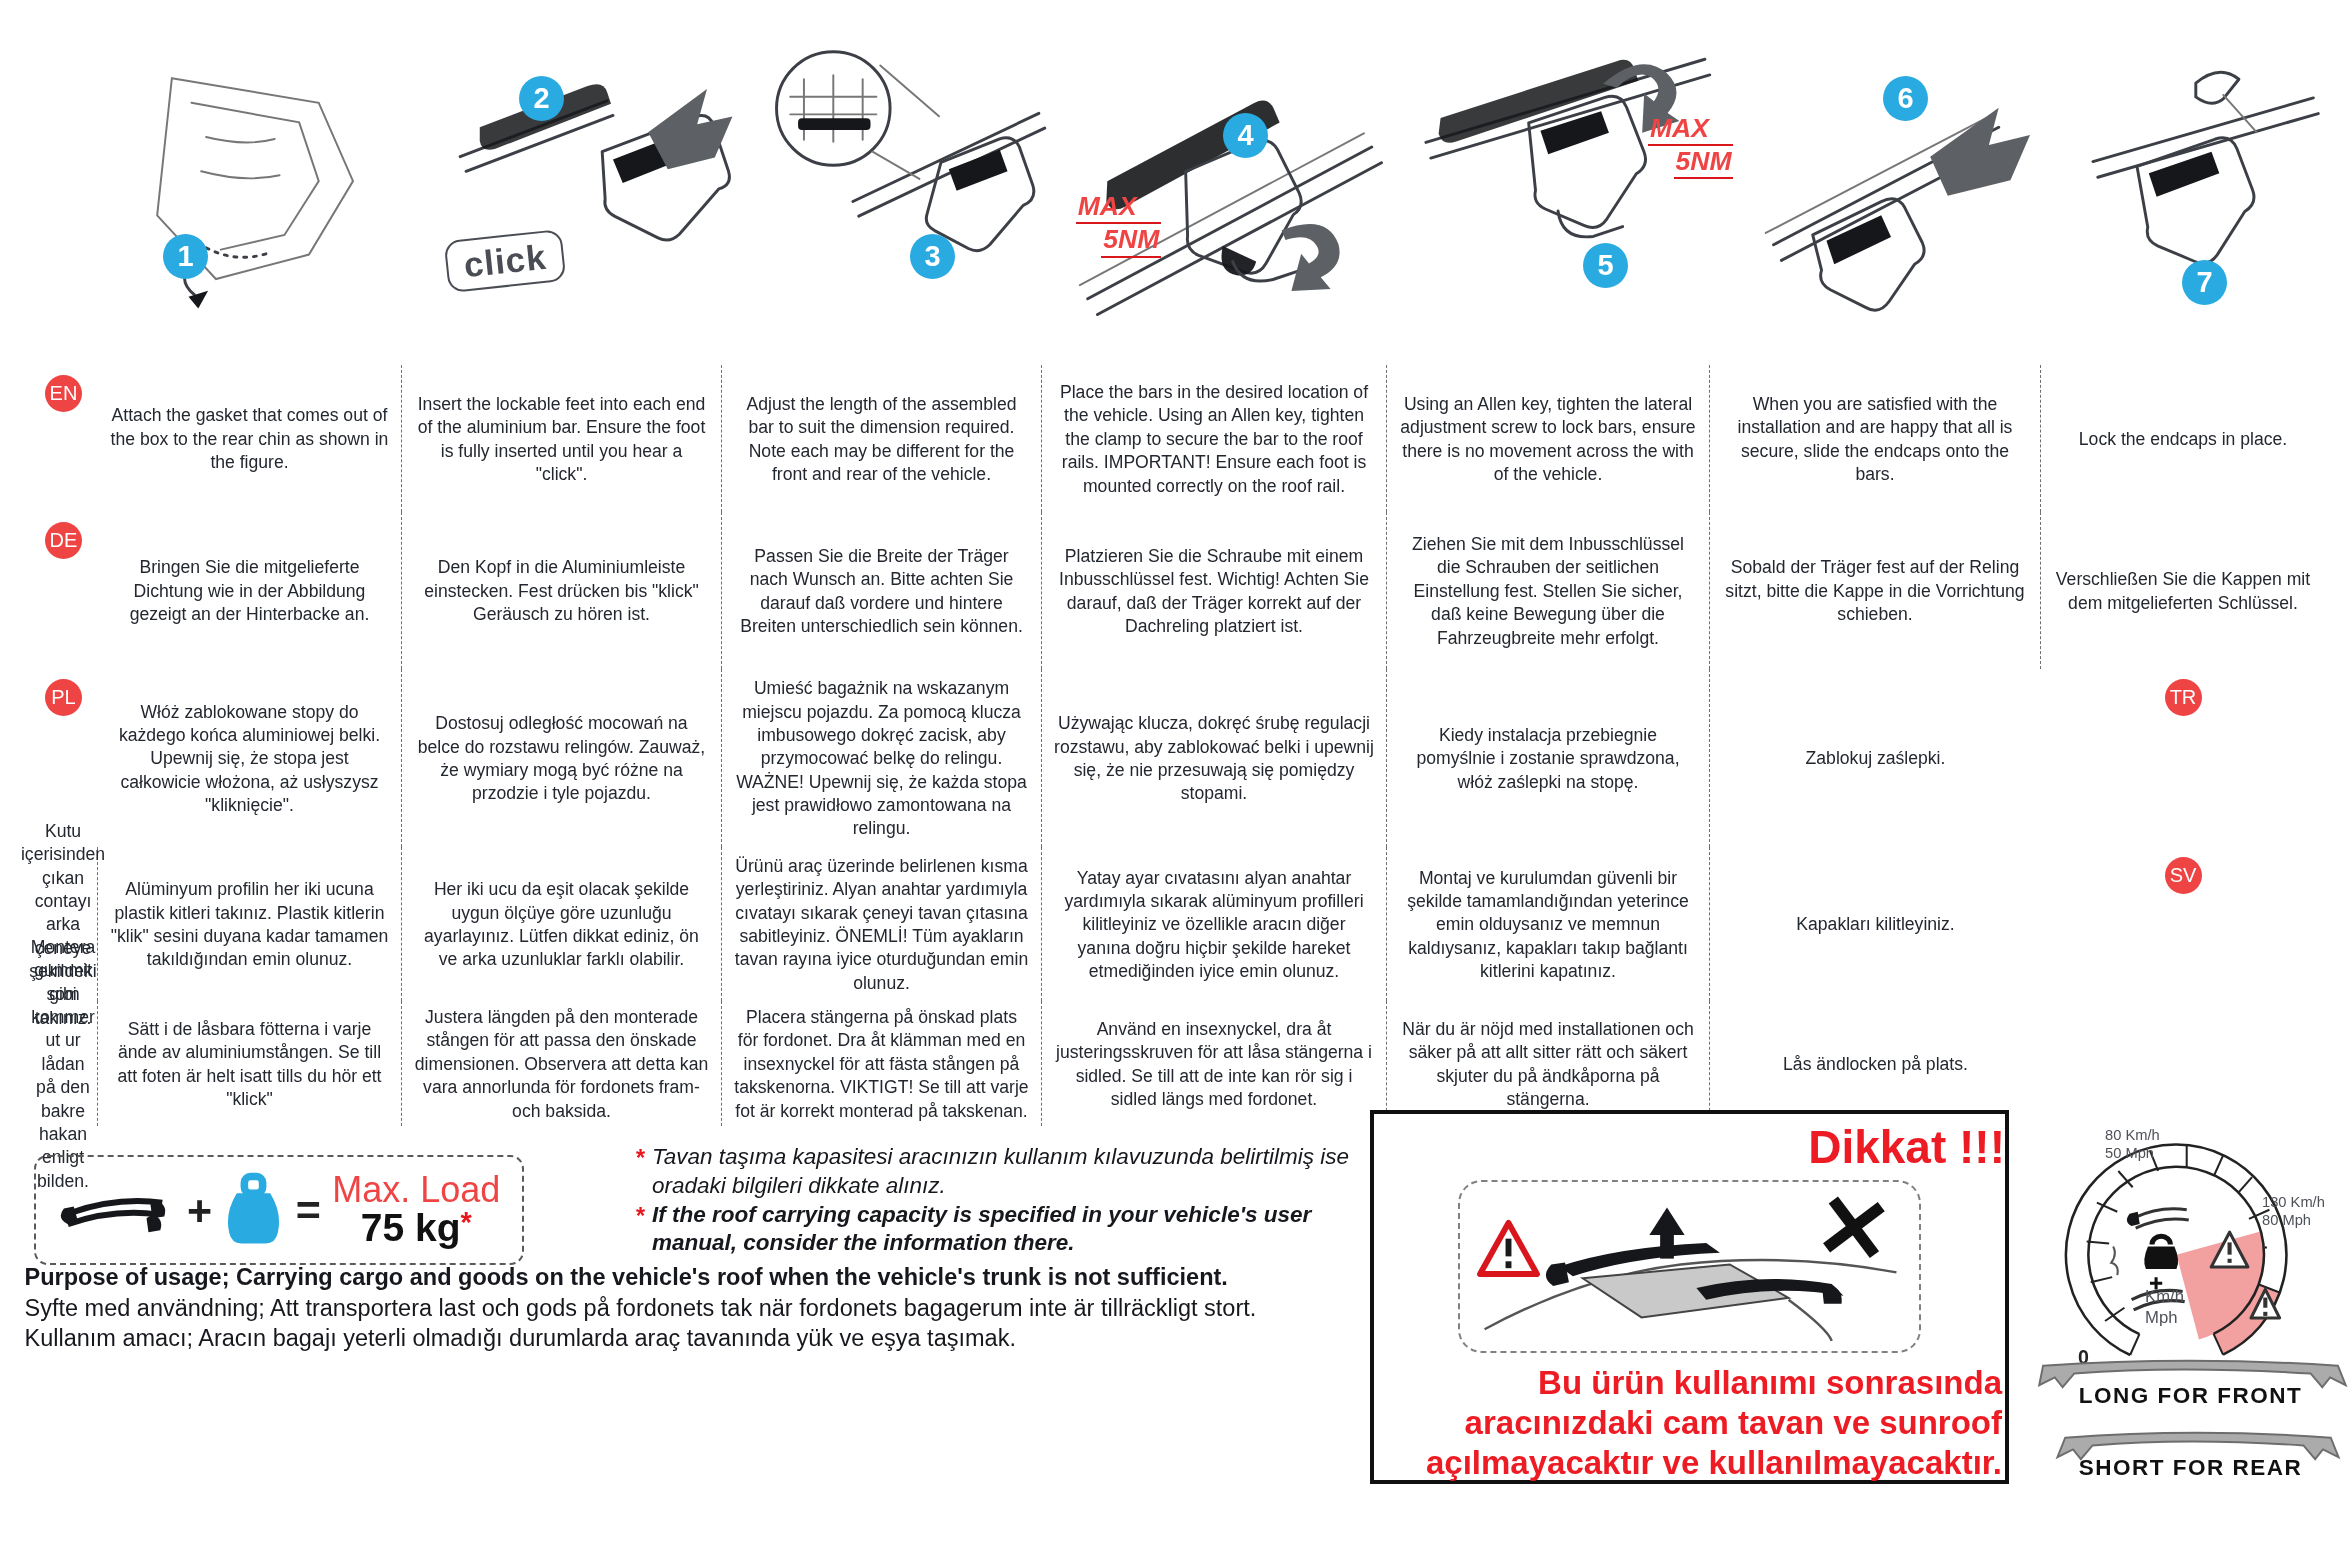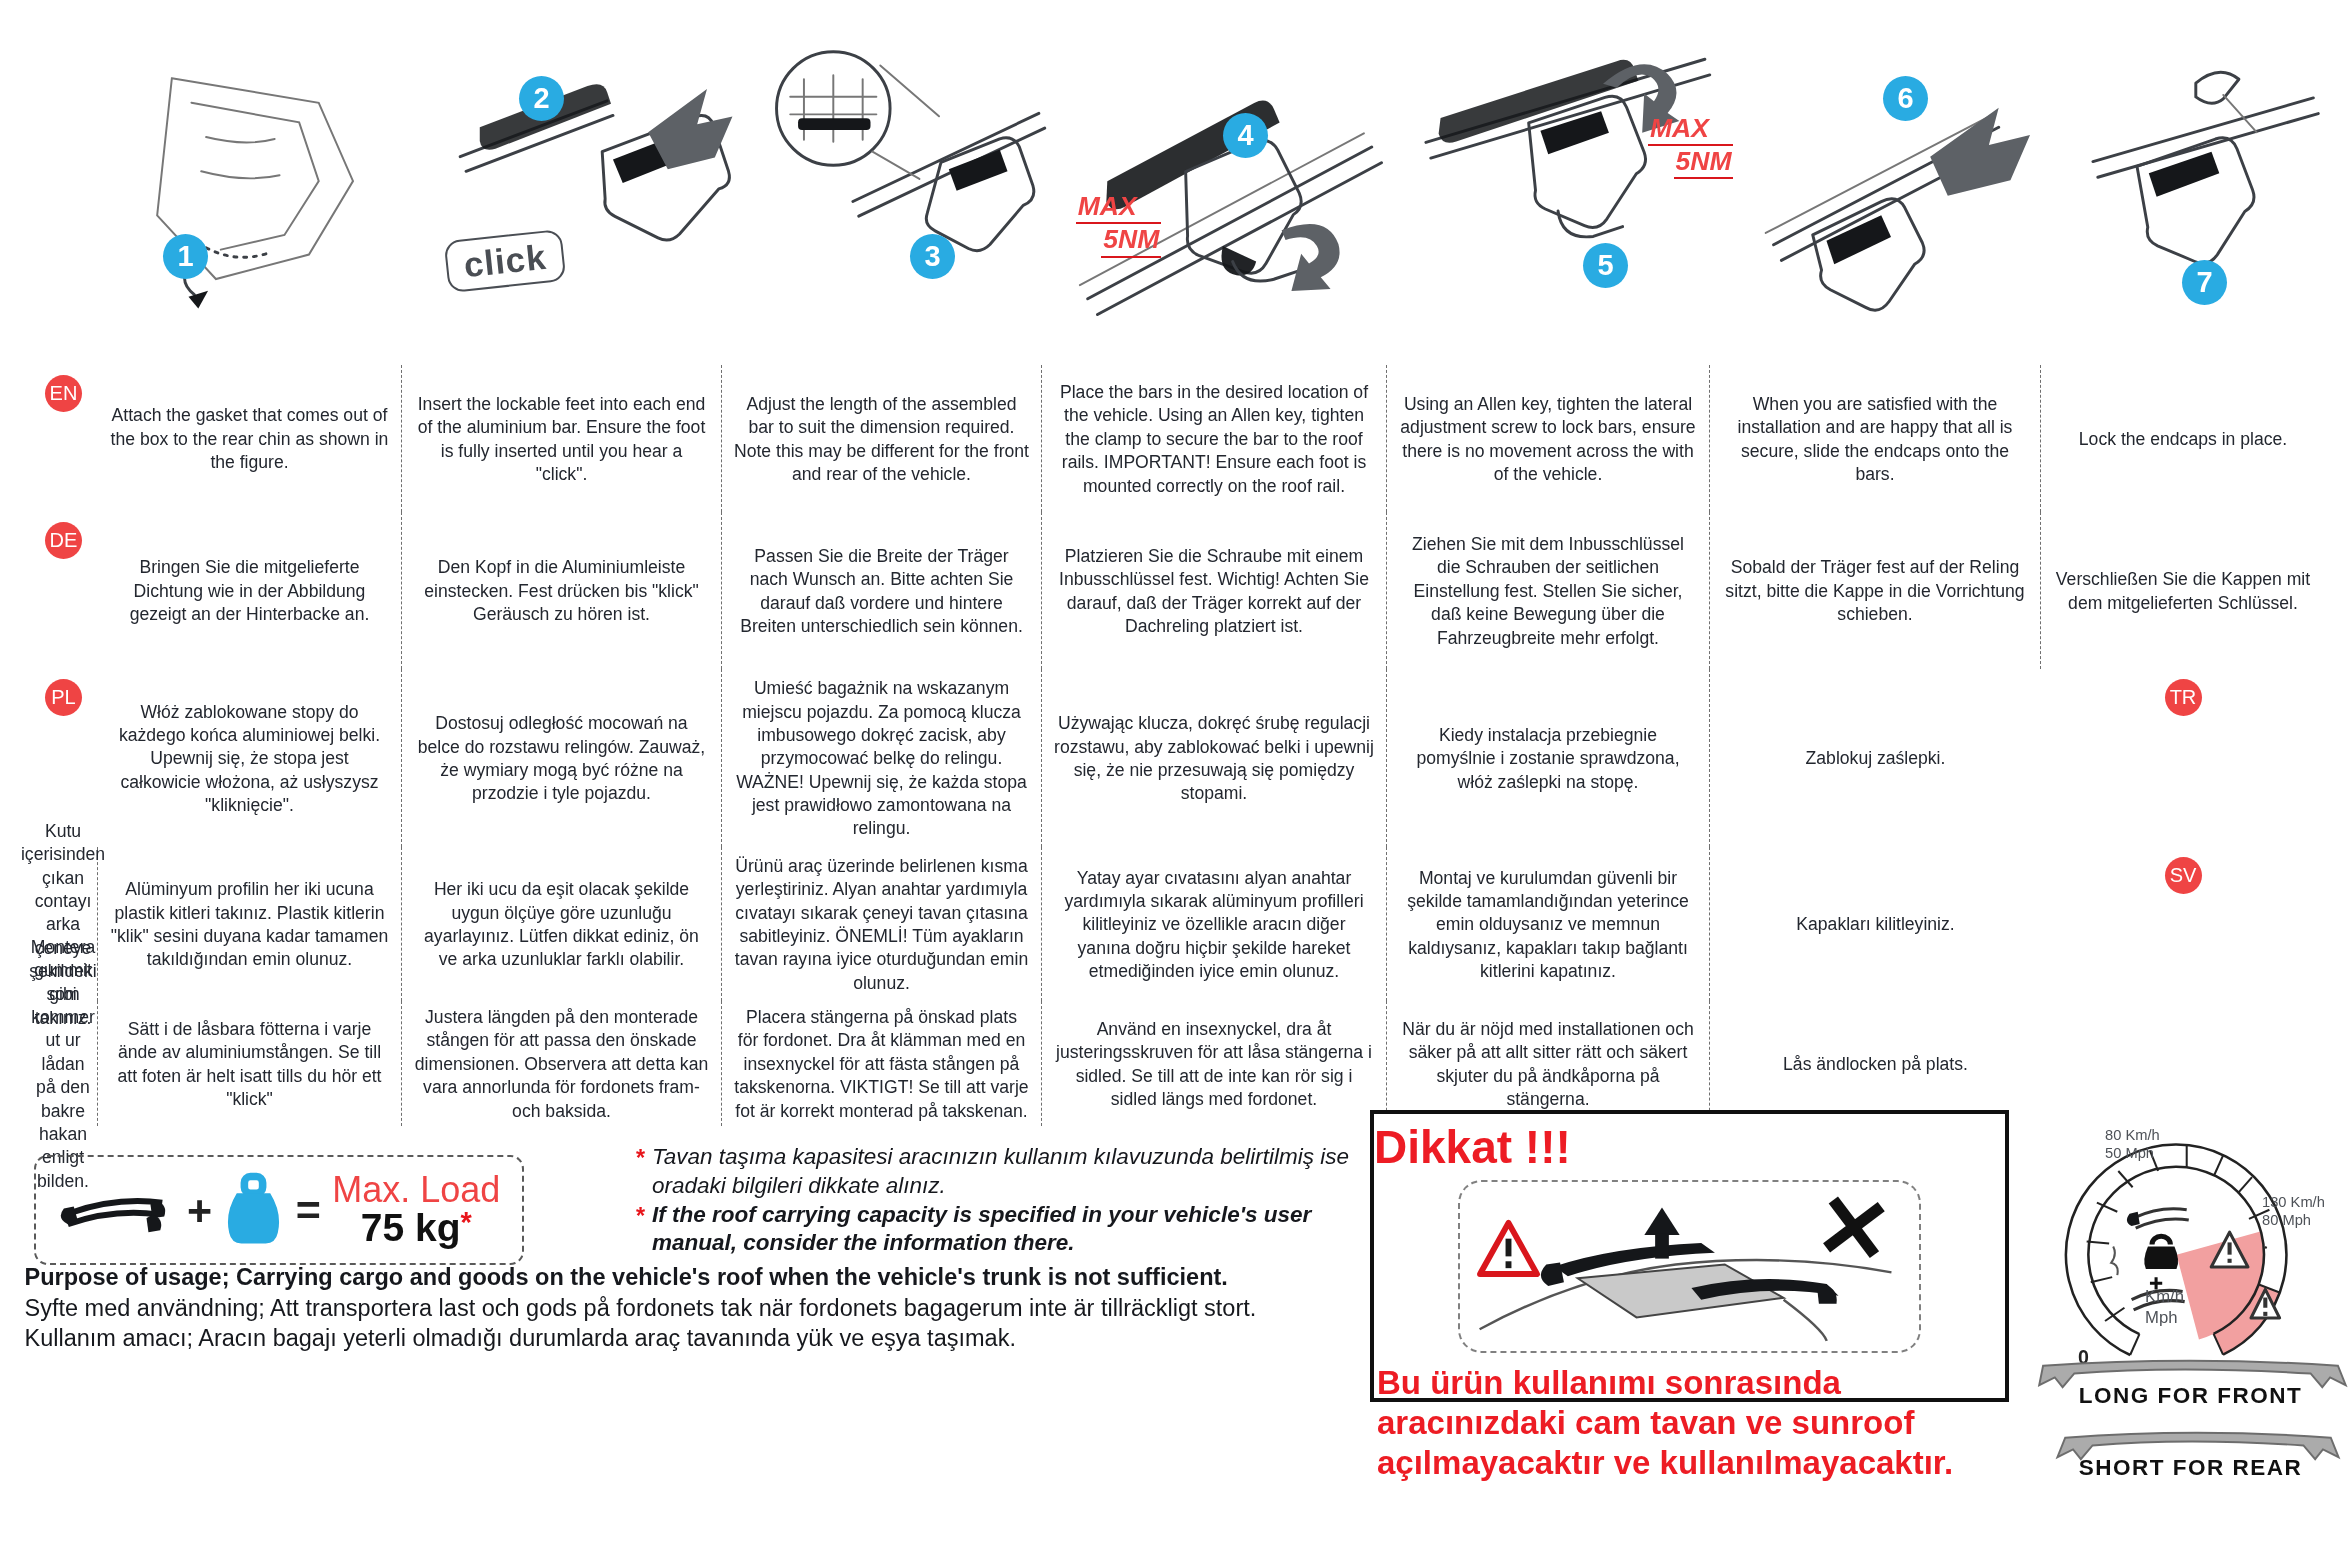--- a/index.html
+++ b/index.html
@@ -66,22 +66,22 @@
   
   .notes{position:absolute;left:635px;top:1143px;width:755px;}
   .note{display:flex;gap:7.8px;font-size:22.5px;font-style:italic;line-height:1.28;color:#16181d;}
   .note .marker{color:#e8151b;font-weight:bold;font-size:23.5px;}
   .note.bold{font-weight:bold;}
   
   .purpose{position:absolute;left:24.5px;top:1262px;font-size:23.5px;line-height:1.3;color:#16181d;}
   .purpose .p1{font-weight:bold;}
   
   .dikkat{
-    position:absolute;left:1370px;top:1110px;width:639px;height:292px;
-    border:4.9px solid #101010;box-sizing:border-box;text-align:left;background:#fff;
+    position:absolute;left:1370px;top:1110px;width:639px;height:374px;
+    border:4.9px solid #101010;box-sizing:border-box;text-align:right;background:#fff;
   }
   .dikkat-title{color:#ed1c24;font-weight:bold;font-size:46px;margin-top:5.9px;}
   .dikkat-illus{
     width:459px;height:169px;margin:5.9px auto 0;border:2.5px dashed #808080;
     border-radius:23.5px;position:relative;
   }
   .dikkat-body{
     color:#ed1c24;font-weight:bold;font-size:33px;line-height:1.22;
     margin-top:9.8px;padding:0 3px;
   }
@@ -200,21 +200,21 @@
   <div class="step-num" style="left:104px;top:216px;position:absolute;">7</div>
 </div>
 
 <div class="grid">
 
   <div class="cell badge-cell">
       <div class="lang-badge">EN</div>
     </div>
   <div class="cell">Attach the gasket that comes out of the box to the rear chin as shown in the figure.</div>
   <div class="cell">Insert the lockable feet into each end of the aluminium bar. Ensure the foot is fully inserted until you hear a "click".</div>
-  <div class="cell">Adjust the length of the assembled bar to suit the dimension required. Note this may be different for the front and rear of the vehicle.</div>
+  <div class="cell">Adjust the length of the assembled bar to suit the dimension required. Note each may be different for the front and rear of the vehicle.</div>
   <div class="cell">Place the bars in the desired location of the vehicle. Using an Allen key, tighten the clamp to secure the bar to the roof rails. IMPORTANT! Ensure each foot is mounted correctly on the roof rail.</div>
   <div class="cell">Using an Allen key, tighten the lateral adjustment screw to lock bars, ensure there is no movement across the with of the vehicle.</div>
   <div class="cell">When you are satisfied with the installation and are happy that all is secure, slide the endcaps onto the bars.</div>
   <div class="cell last">Lock the endcaps in place.</div>
 
   <div class="cell badge-cell">
       <div class="lang-badge">DE</div>
     </div>
   <div class="cell">Bringen Sie die mitgelieferte Dichtung wie in der Abbildung gezeigt an der Hinterbacke an.</div>
   <div class="cell">Den Kopf in die Aluminiumleiste einstecken. Fest drücken bis "klick" Geräusch zu hören ist.</div>

